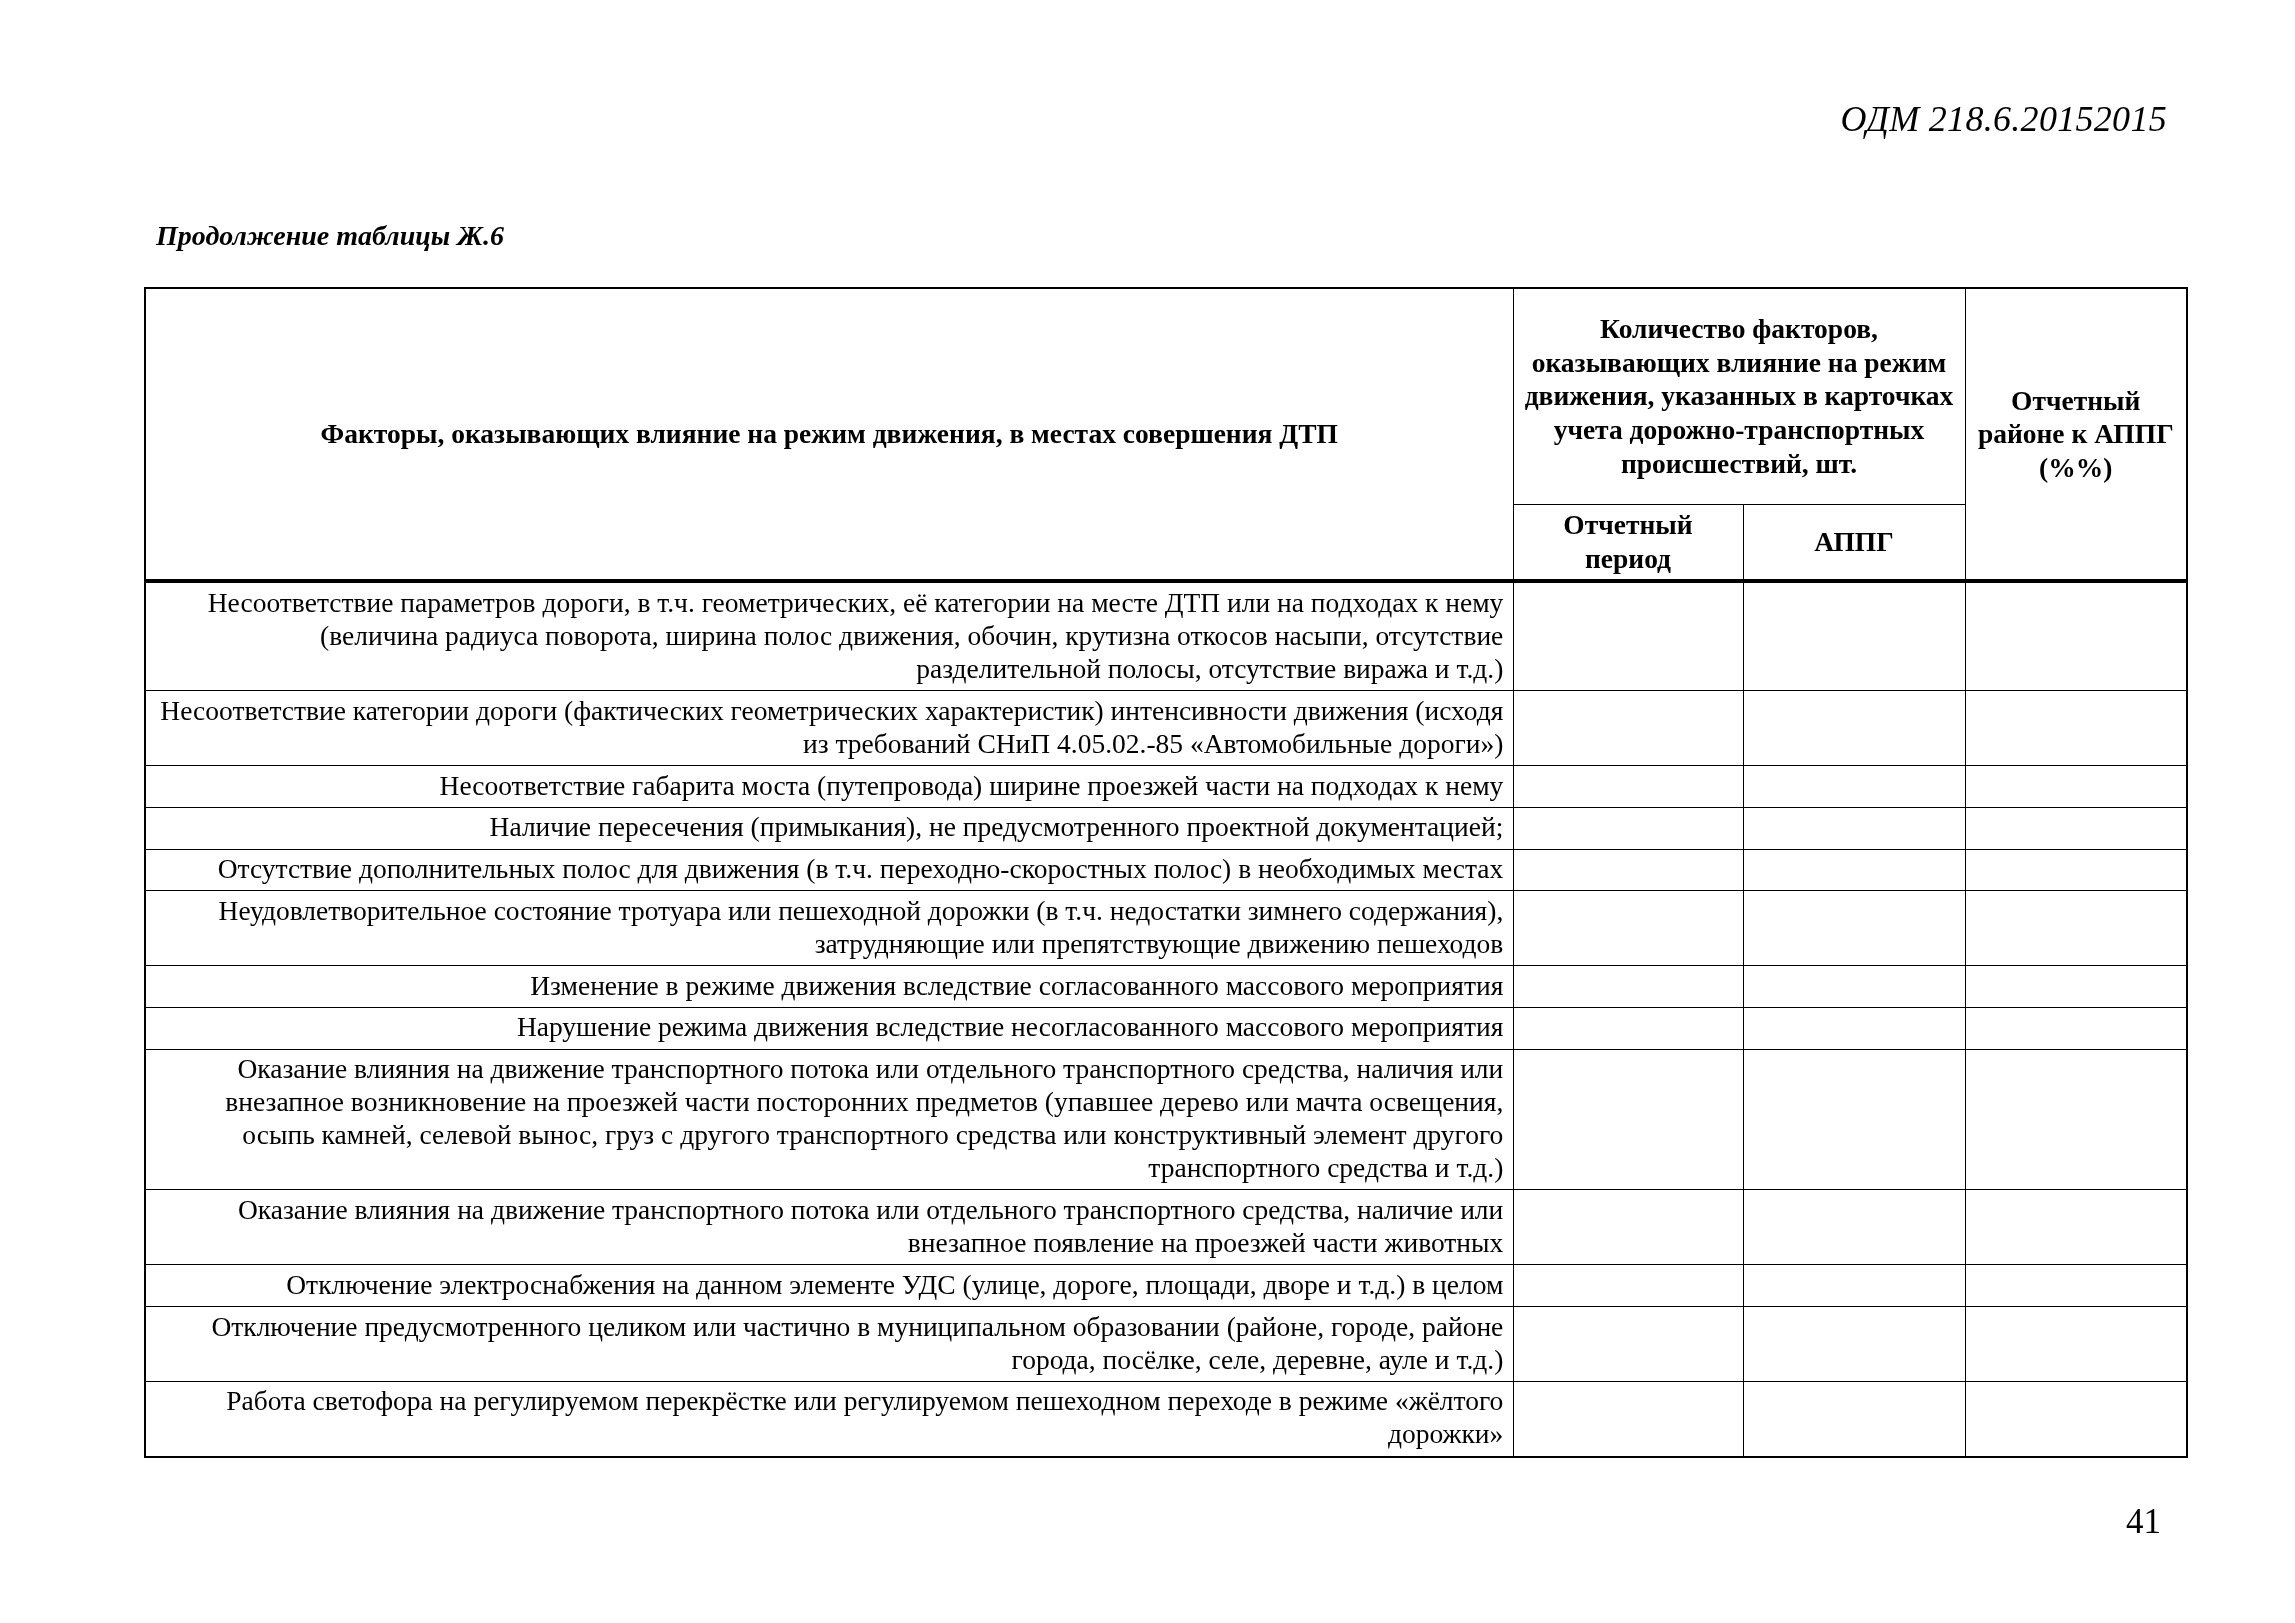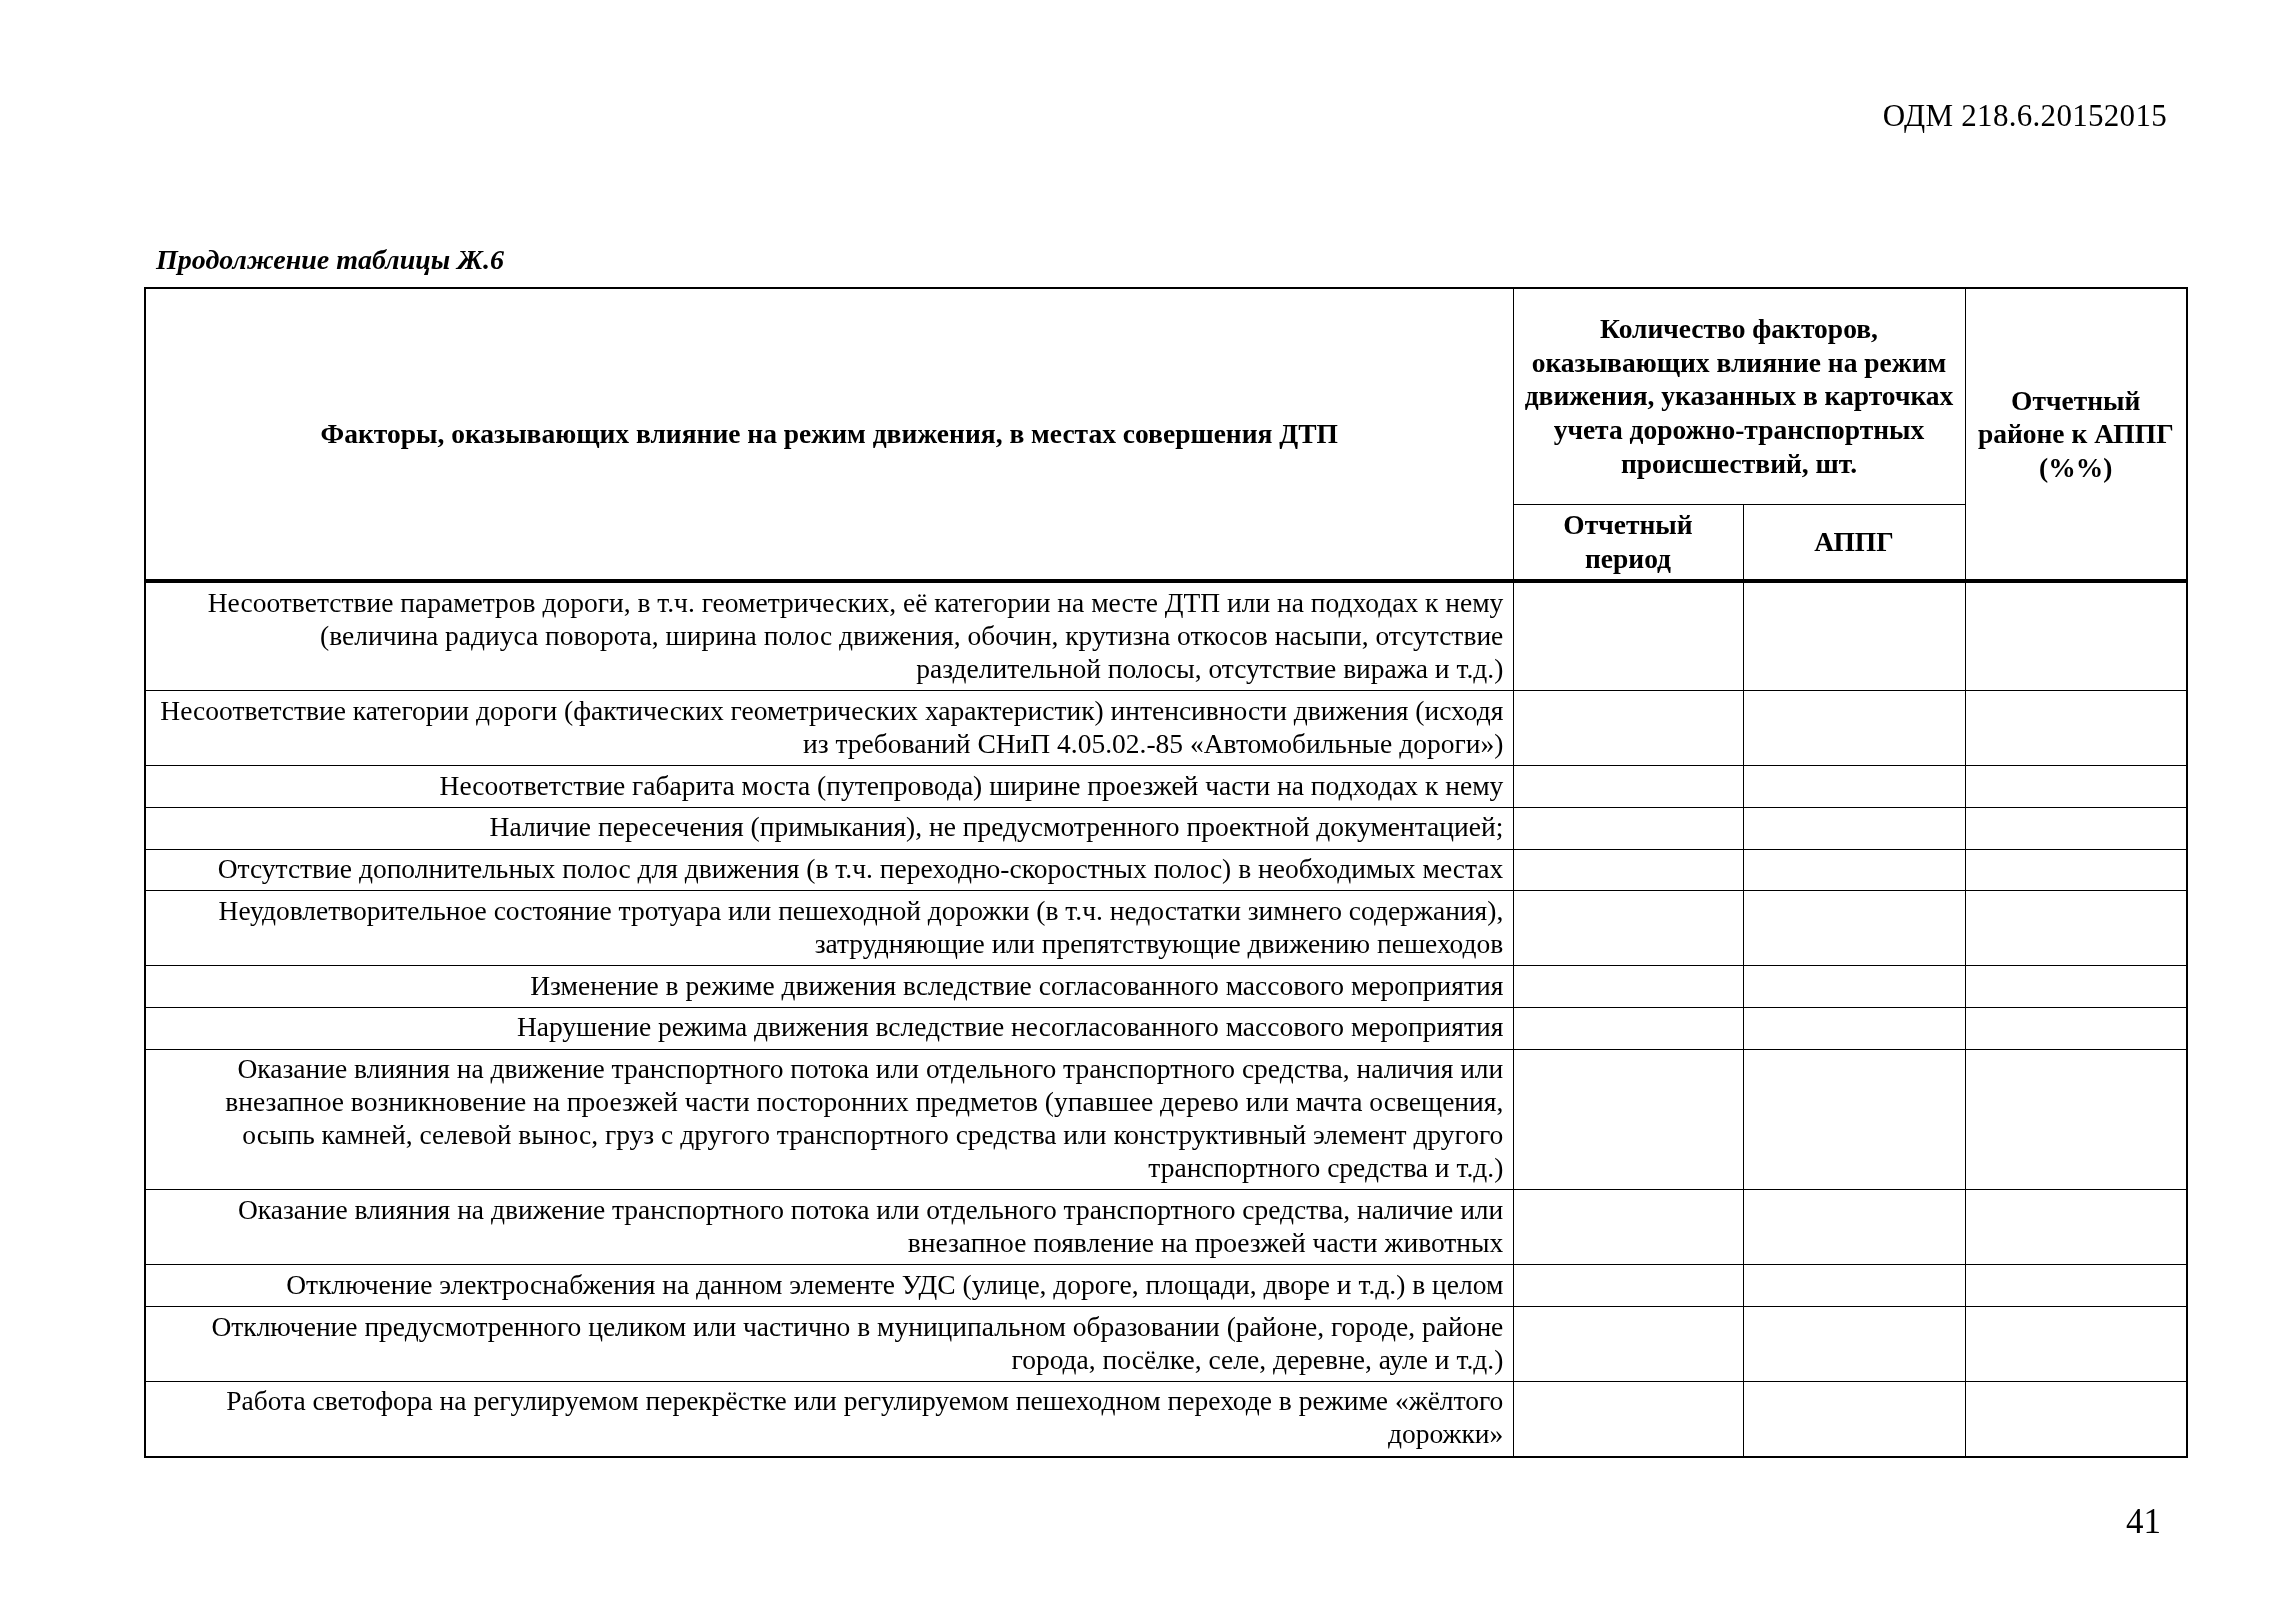--- a/index.html
+++ b/index.html
@@ -12,26 +12,27 @@
     background: #ffffff;
     color: #000000;
     font-family: "Liberation Serif", "DejaVu Serif", serif;
     position: relative;
     overflow: hidden;
   }
   .doc-header {
     position: absolute;
     top: 98px;
     right: 128px;
-    font-size: 31px;
+    font-size: 36px;
     letter-spacing: 0.3px;
+    font-style: italic;
   }
   .caption {
     position: absolute;
-    top: 244px;
+    top: 220px;
     left: 156px;
     font-size: 28px;
     font-style: italic;
     font-weight: bold;
   }
   .table-wrap {
     position: absolute;
     top: 287px;
     left: 144px;
   }

